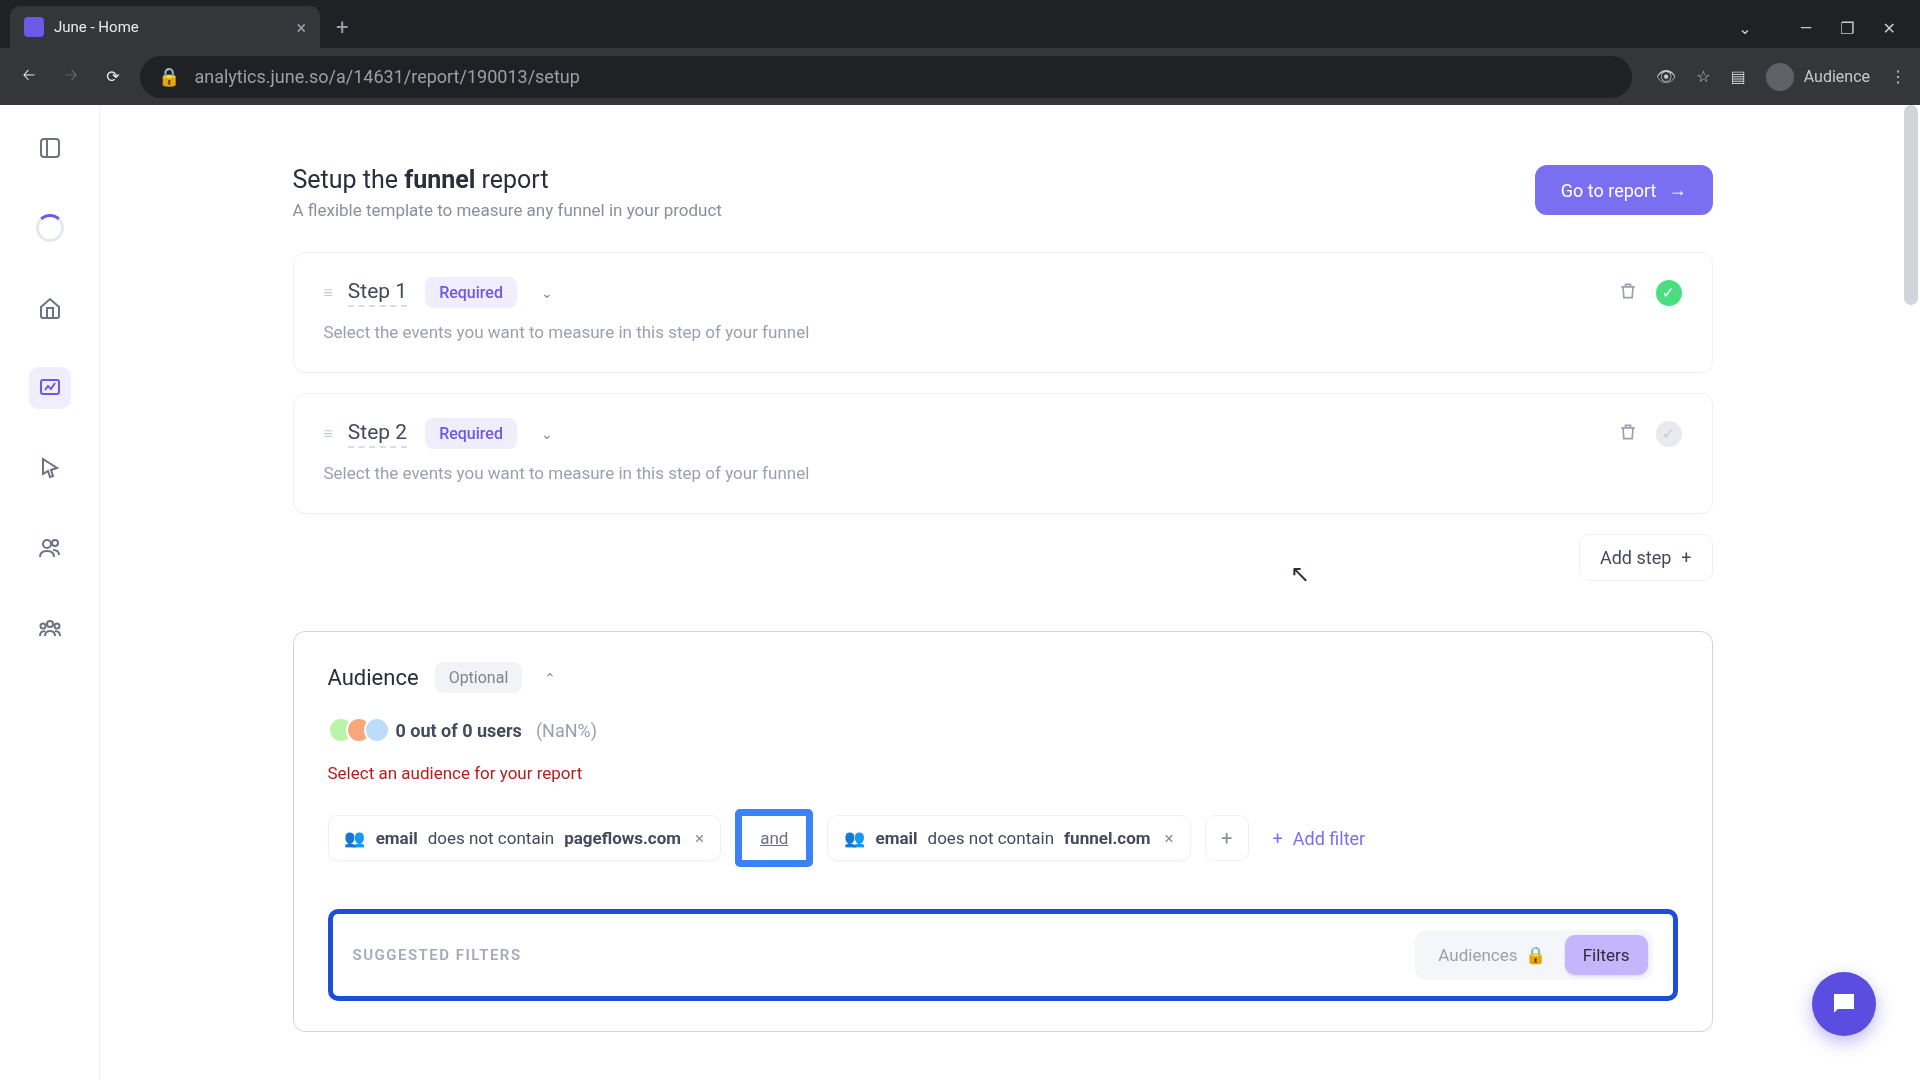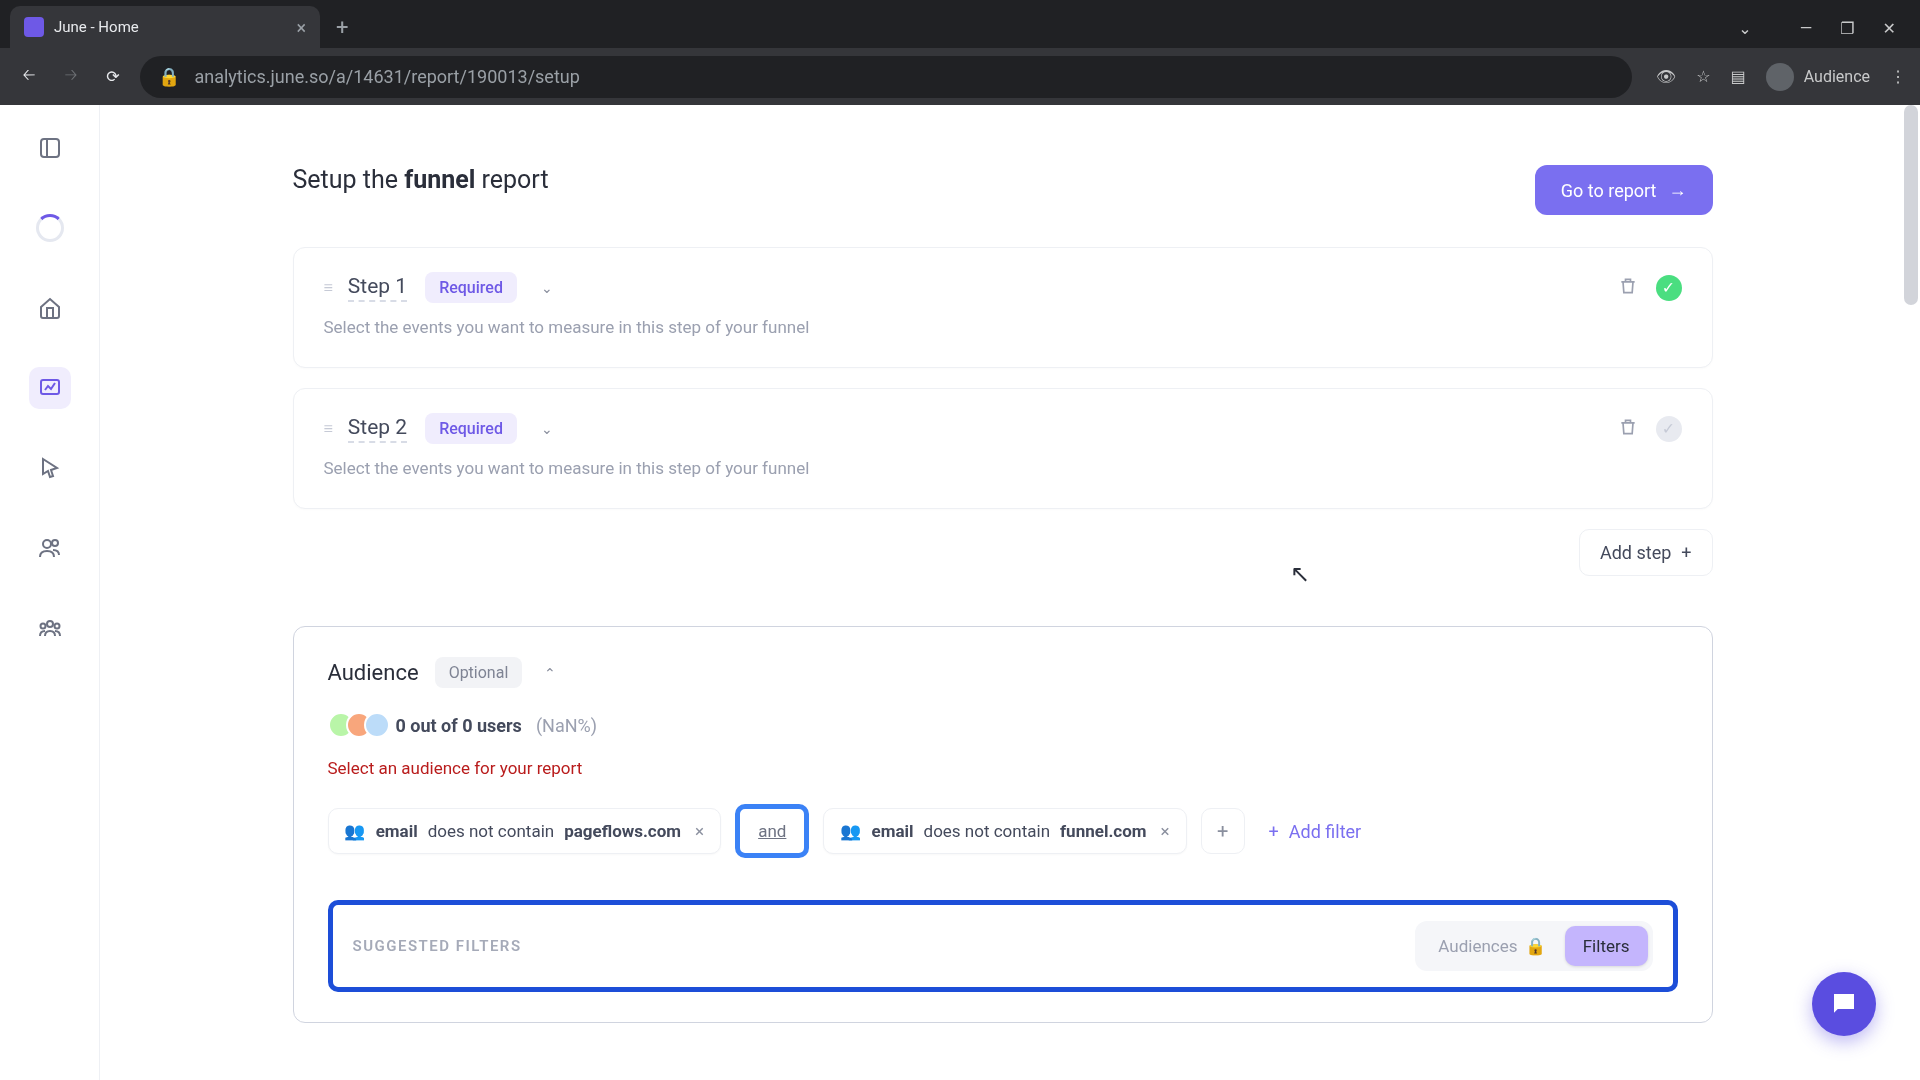--- a/index.html
+++ b/index.html
@@ -70,21 +70,21 @@
 .av { width: 26px; height: 26px; border-radius: 50%; border: 2px solid #fff; margin-right: -8px; }
 .av1 { background: #b9f5a8; }
 .av2 { background: #f8a67c; }
 .av3 { background: #bcdcf9; }
 .aud-desc { color: #b91c1c; font-size: 17px; margin-top: 20px; }
 
 .filters-row { display: flex; align-items: center; gap: 14px; margin-top: 26px; flex-wrap: wrap; }
 .filter-pill { background: #fff; border: 1px solid #eef0f4; border-radius: 10px; padding: 12px 16px; display: flex; align-items: center; gap: 10px; font-size: 17px; color: #444a5c; box-shadow: 0 1px 2px rgba(0,0,0,0.03); }
 .filter-pill .field, .filter-pill .val { font-weight: 700; }
 .filter-pill .x { color: #8a8f9e; cursor: pointer; margin-left: 4px; }
-.and-pill { border: 5px solid #3b82f6; border-radius: 10px; padding: 12px 18px; font-size: 17px; color: #6d7282; text-decoration: underline; }
+.and-pill { border: 7px solid #3b82f6; border-radius: 5px; padding: 12px 18px; font-size: 17px; color: #6d7282; text-decoration: underline; }
 .plus-pill { border: 1px solid #eef0f4; border-radius: 10px; width: 44px; height: 46px; display: flex; align-items: center; justify-content: center; color: #8a8f9e; cursor: pointer; font-size: 20px; }
 .add-filter-btn { color: #7a6ff0; font-size: 18px; display: flex; align-items: center; gap: 10px; cursor: pointer; margin-left: 10px; }
 
 .sugg-row { display: flex; align-items: center; justify-content: space-between; margin-top: 42px; border: 5px solid #1d4ed8; border-radius: 10px; padding: 16px 20px; }
 .sugg-label { color: #a5aab8; font-size: 15px; letter-spacing: 1.5px; font-weight: 600; }
 .seg-btn { padding: 10px 18px; border-radius: 10px; font-size: 17px; display: flex; align-items: flex-start; gap: 8px; cursor: pointer; }
 .seg-btn.locked { color: #9ba0b0; }
 .seg-btn.active { background: #c4b5fd; color: #2a2e3a; box-shadow: 0 1px 3px rgba(0,0,0,0.12); }
 .seg-wrap { background: #f5f6f9; border-radius: 12px; padding: 5px; display: flex; }
 
@@ -181,20 +181,21 @@
 
   <div class="main">
     <div class="scrollbar"></div>
     <div class="content">
 
       <div class="header-row">
         <div>
           <div class="title-line">
             <span>Setup the </span><b>funnel</b><span> report</span>
           </div>
+          <div class="subtitle">A flexible template to measure any funnel in your product</div>
         </div>
         <button class="go-btn">
           <span>Go to report</span>
           <span>→</span>
         </button>
       </div>
 
       <div class="step-card">
         <div class="step-head">
           <span class="drag-handle">≡</span>

